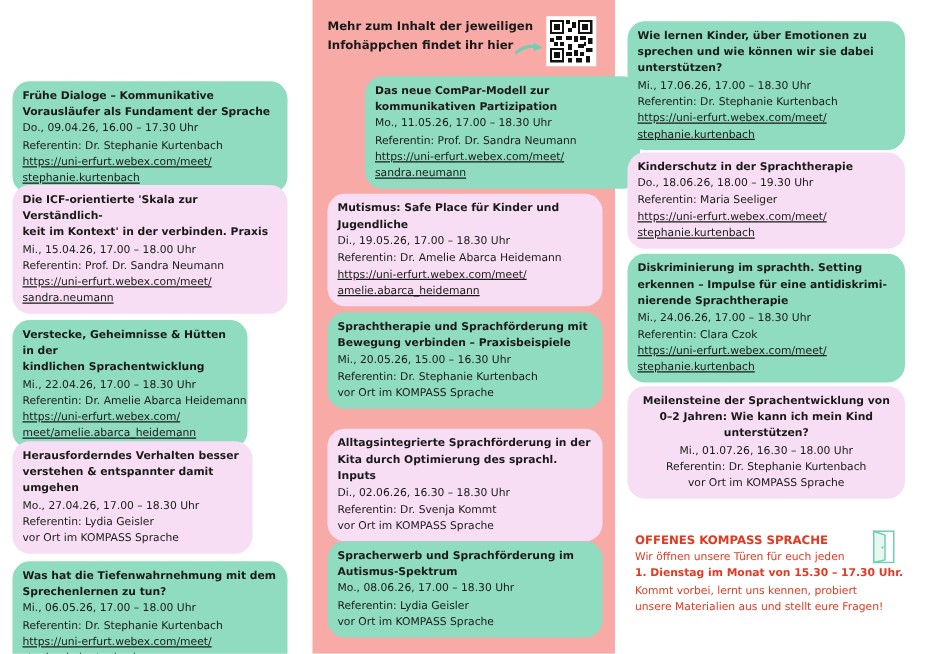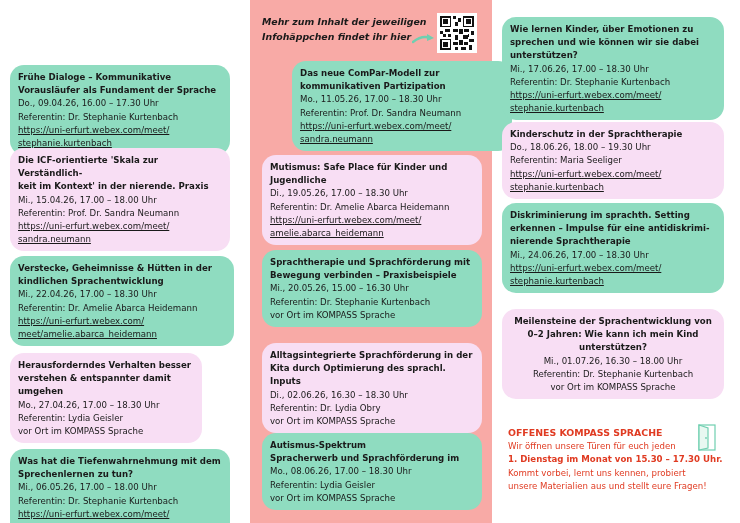--- a/index.html
+++ b/index.html
@@ -10,21 +10,21 @@
   .col-mid { left: 250px; width: 242px; background: #f8aaa6; }
   .col-right { left: 492px; width: 248px; }
 
   .card { position: absolute; border-radius: 14px; padding: 6px 8px 5px 8px; font-size: 8.6px; line-height: 13.2px; }
   .card.green { background: #8fdcc0; }
   .card.pink { background: #f8def4; }
   .card .title { font-weight: bold; display: block; }
   .card .line { display: block; white-space: nowrap; }
   .card a { color: #1a1a1a; text-decoration: underline; display: block; white-space: nowrap; }
 
-  .mid-header { position: absolute; left: 12px; top: 14px; width: 170px; font-weight: bold; font-size: 9.4px; line-height: 15px; color: #1a1a1a; font-style: italic; }
+  .mid-header { position: absolute; left: 12px; top: 14px; width: 170px; font-weight: bold; font-size: 9.4px; line-height: 15px; color: #1a1a1a; }
   .qr { position: absolute; left: 187px; top: 13px; width: 40px; height: 40px; background: #ffffff; padding: 3px; }
   .qr svg { width: 34px; height: 34px; display: block; }
   .arrow { position: absolute; left: 162px; top: 32px; width: 24px; height: 12px; }
 
   .kompass { position: absolute; left: 508px; top: 426px; width: 228px; color: #e03b22; font-size: 8.6px; line-height: 13.5px; }
   .kompass .k-title { font-weight: bold; font-size: 9.4px; display: block; }
   .kompass .k-bold { font-weight: bold; display: block; white-space: nowrap; }
   .kompass .k-line { display: block; white-space: nowrap; }
   .door { position: absolute; left: 698px; top: 424px; width: 18px; height: 27px; }
 </style>
@@ -36,28 +36,28 @@
     <span class="title">Frühe Dialoge – Kommunikative</span>
     <span class="title">Vorausläufer als Fundament der Sprache</span>
     <span class="line">Do., 09.04.26, 16.00 – 17.30 Uhr</span>
     <span class="line">Referentin: Dr. Stephanie Kurtenbach</span>
     <a href="#">https://uni-erfurt.webex.com/meet/</a>
     <a href="#">stephanie.kurtenbach</a>
   </div>
 
   <div class="card pink" style="left:10px;top:100px;width:220px;">
     <span class="title">Die ICF-orientierte 'Skala zur Verständlich-</span>
-    <span class="title">keit im Kontext' in der nierende. Praxis</span>
+    <span class="title">keit im Kontext' in der verbinden. Praxis</span>
     <span class="line">Mi., 15.04.26, 17.00 – 18.00 Uhr</span>
     <span class="line">Referentin: Prof. Dr. Sandra Neumann</span>
     <a href="#">https://uni-erfurt.webex.com/meet/</a>
     <a href="#">sandra.neumann</a>
   </div>
 
-  <div class="card green" style="left:10px;top:208px;width:224px;">
+  <div class="card green" style="left:10px;top:208px;width:188px;">
     <span class="title">Verstecke, Geheimnisse &amp; Hütten in der</span>
     <span class="title">kindlichen Sprachentwicklung</span>
     <span class="line">Mi., 22.04.26, 17.00 – 18.30 Uhr</span>
     <span class="line">Referentin: Dr. Amelie Abarca Heidemann</span>
     <a href="#">https://uni-erfurt.webex.com/</a>
     <a href="#">meet/amelie.abarca_heidemann</a>
   </div>
 
   <div class="card pink" style="left:10px;top:305px;width:192px;">
     <span class="title">Herausforderndes Verhalten besser</span>
@@ -144,27 +144,27 @@
     <span class="title">Bewegung verbinden – Praxisbeispiele</span>
     <span class="line">Mi., 20.05.26, 15.00 – 16.30 Uhr</span>
     <span class="line">Referentin: Dr. Stephanie Kurtenbach</span>
     <span class="line">vor Ort im  KOMPASS Sprache</span>
   </div>
 
   <div class="card pink" style="left:12px;top:343px;width:220px;">
     <span class="title">Alltagsintegrierte Sprachförderung in der</span>
     <span class="title">Kita durch Optimierung des sprachl. Inputs</span>
     <span class="line">Di., 02.06.26, 16.30 – 18.30 Uhr</span>
-    <span class="line">Referentin: Dr. Lydia Obry</span>
+    <span class="line">Referentin: Dr. Svenja Kommt</span>
     <span class="line">vor Ort im KOMPASS Sprache</span>
   </div>
 
   <div class="card green" style="left:12px;top:433px;width:220px;">
+    <span class="title">Spracherwerb und Sprachförderung im</span>
     <span class="title">Autismus-Spektrum</span>
-    <span class="title">Spracherwerb und Sprachförderung im</span>
     <span class="line">Mo., 08.06.26, 17.00 – 18.30 Uhr</span>
     <span class="line">Referentin: Lydia Geisler</span>
     <span class="line">vor Ort im KOMPASS Sprache</span>
   </div>
 </div>
 
 <div class="col col-right">
   <div class="card green" style="left:10px;top:17px;width:222px;">
     <span class="title">Wie lernen Kinder, über Emotionen zu</span>
     <span class="title">sprechen und wie können wir sie dabei</span>
@@ -181,20 +181,21 @@
     <span class="line">Referentin: Maria Seeliger</span>
     <a href="#">https://uni-erfurt.webex.com/meet/</a>
     <a href="#">stephanie.kurtenbach</a>
   </div>
 
   <div class="card green" style="left:10px;top:203px;width:222px;">
     <span class="title">Diskriminierung im sprachth. Setting</span>
     <span class="title">erkennen – Impulse für eine antidiskrimi-</span>
     <span class="title">nierende Sprachtherapie</span>
     <span class="line">Mi., 24.06.26, 17.00 – 18.30 Uhr</span>
+    <span class="line">Referentin: Clara Czok</span>
     <a href="#">https://uni-erfurt.webex.com/meet/</a>
     <a href="#">stephanie.kurtenbach</a>
   </div>
 
   <div class="card pink" style="left:10px;top:309px;width:222px;text-align:center;">
     <span class="title">Meilensteine der Sprachentwicklung von</span>
     <span class="title">0–2 Jahren: Wie kann ich mein Kind</span>
     <span class="title">unterstützen?</span>
     <span class="line">Mi., 01.07.26, 16.30 – 18.00 Uhr</span>
     <span class="line">Referentin: Dr. Stephanie Kurtenbach</span>

